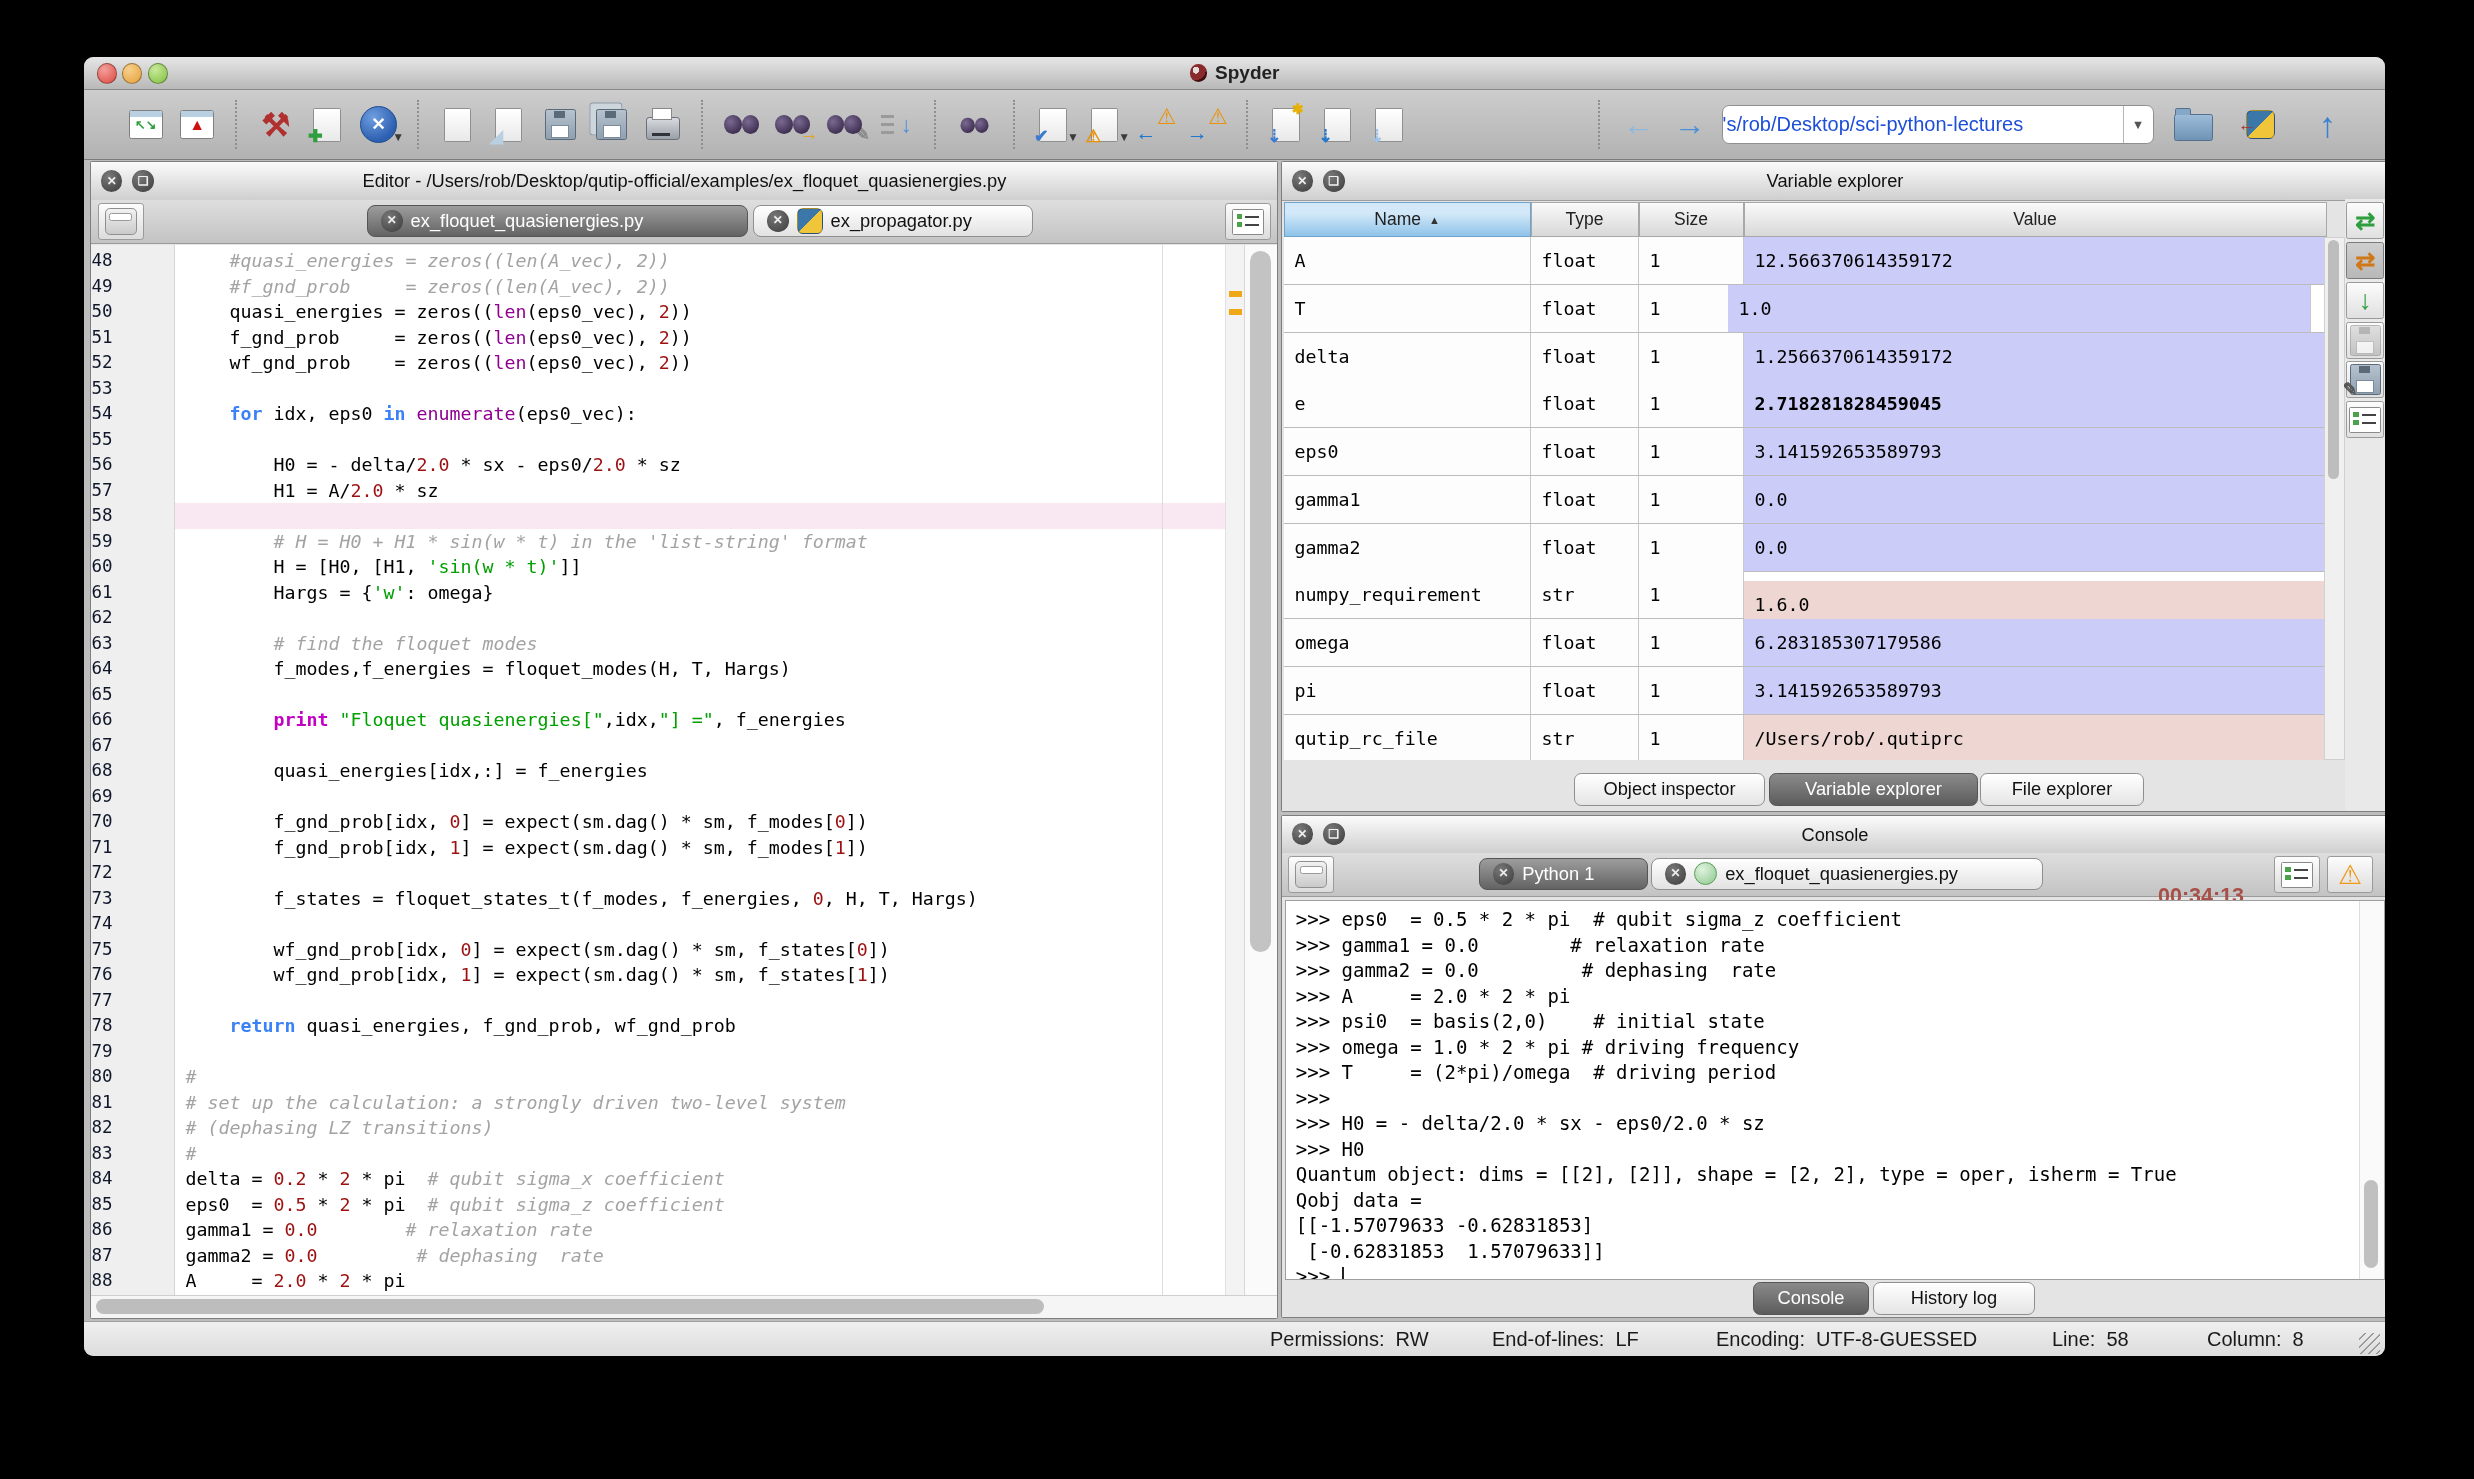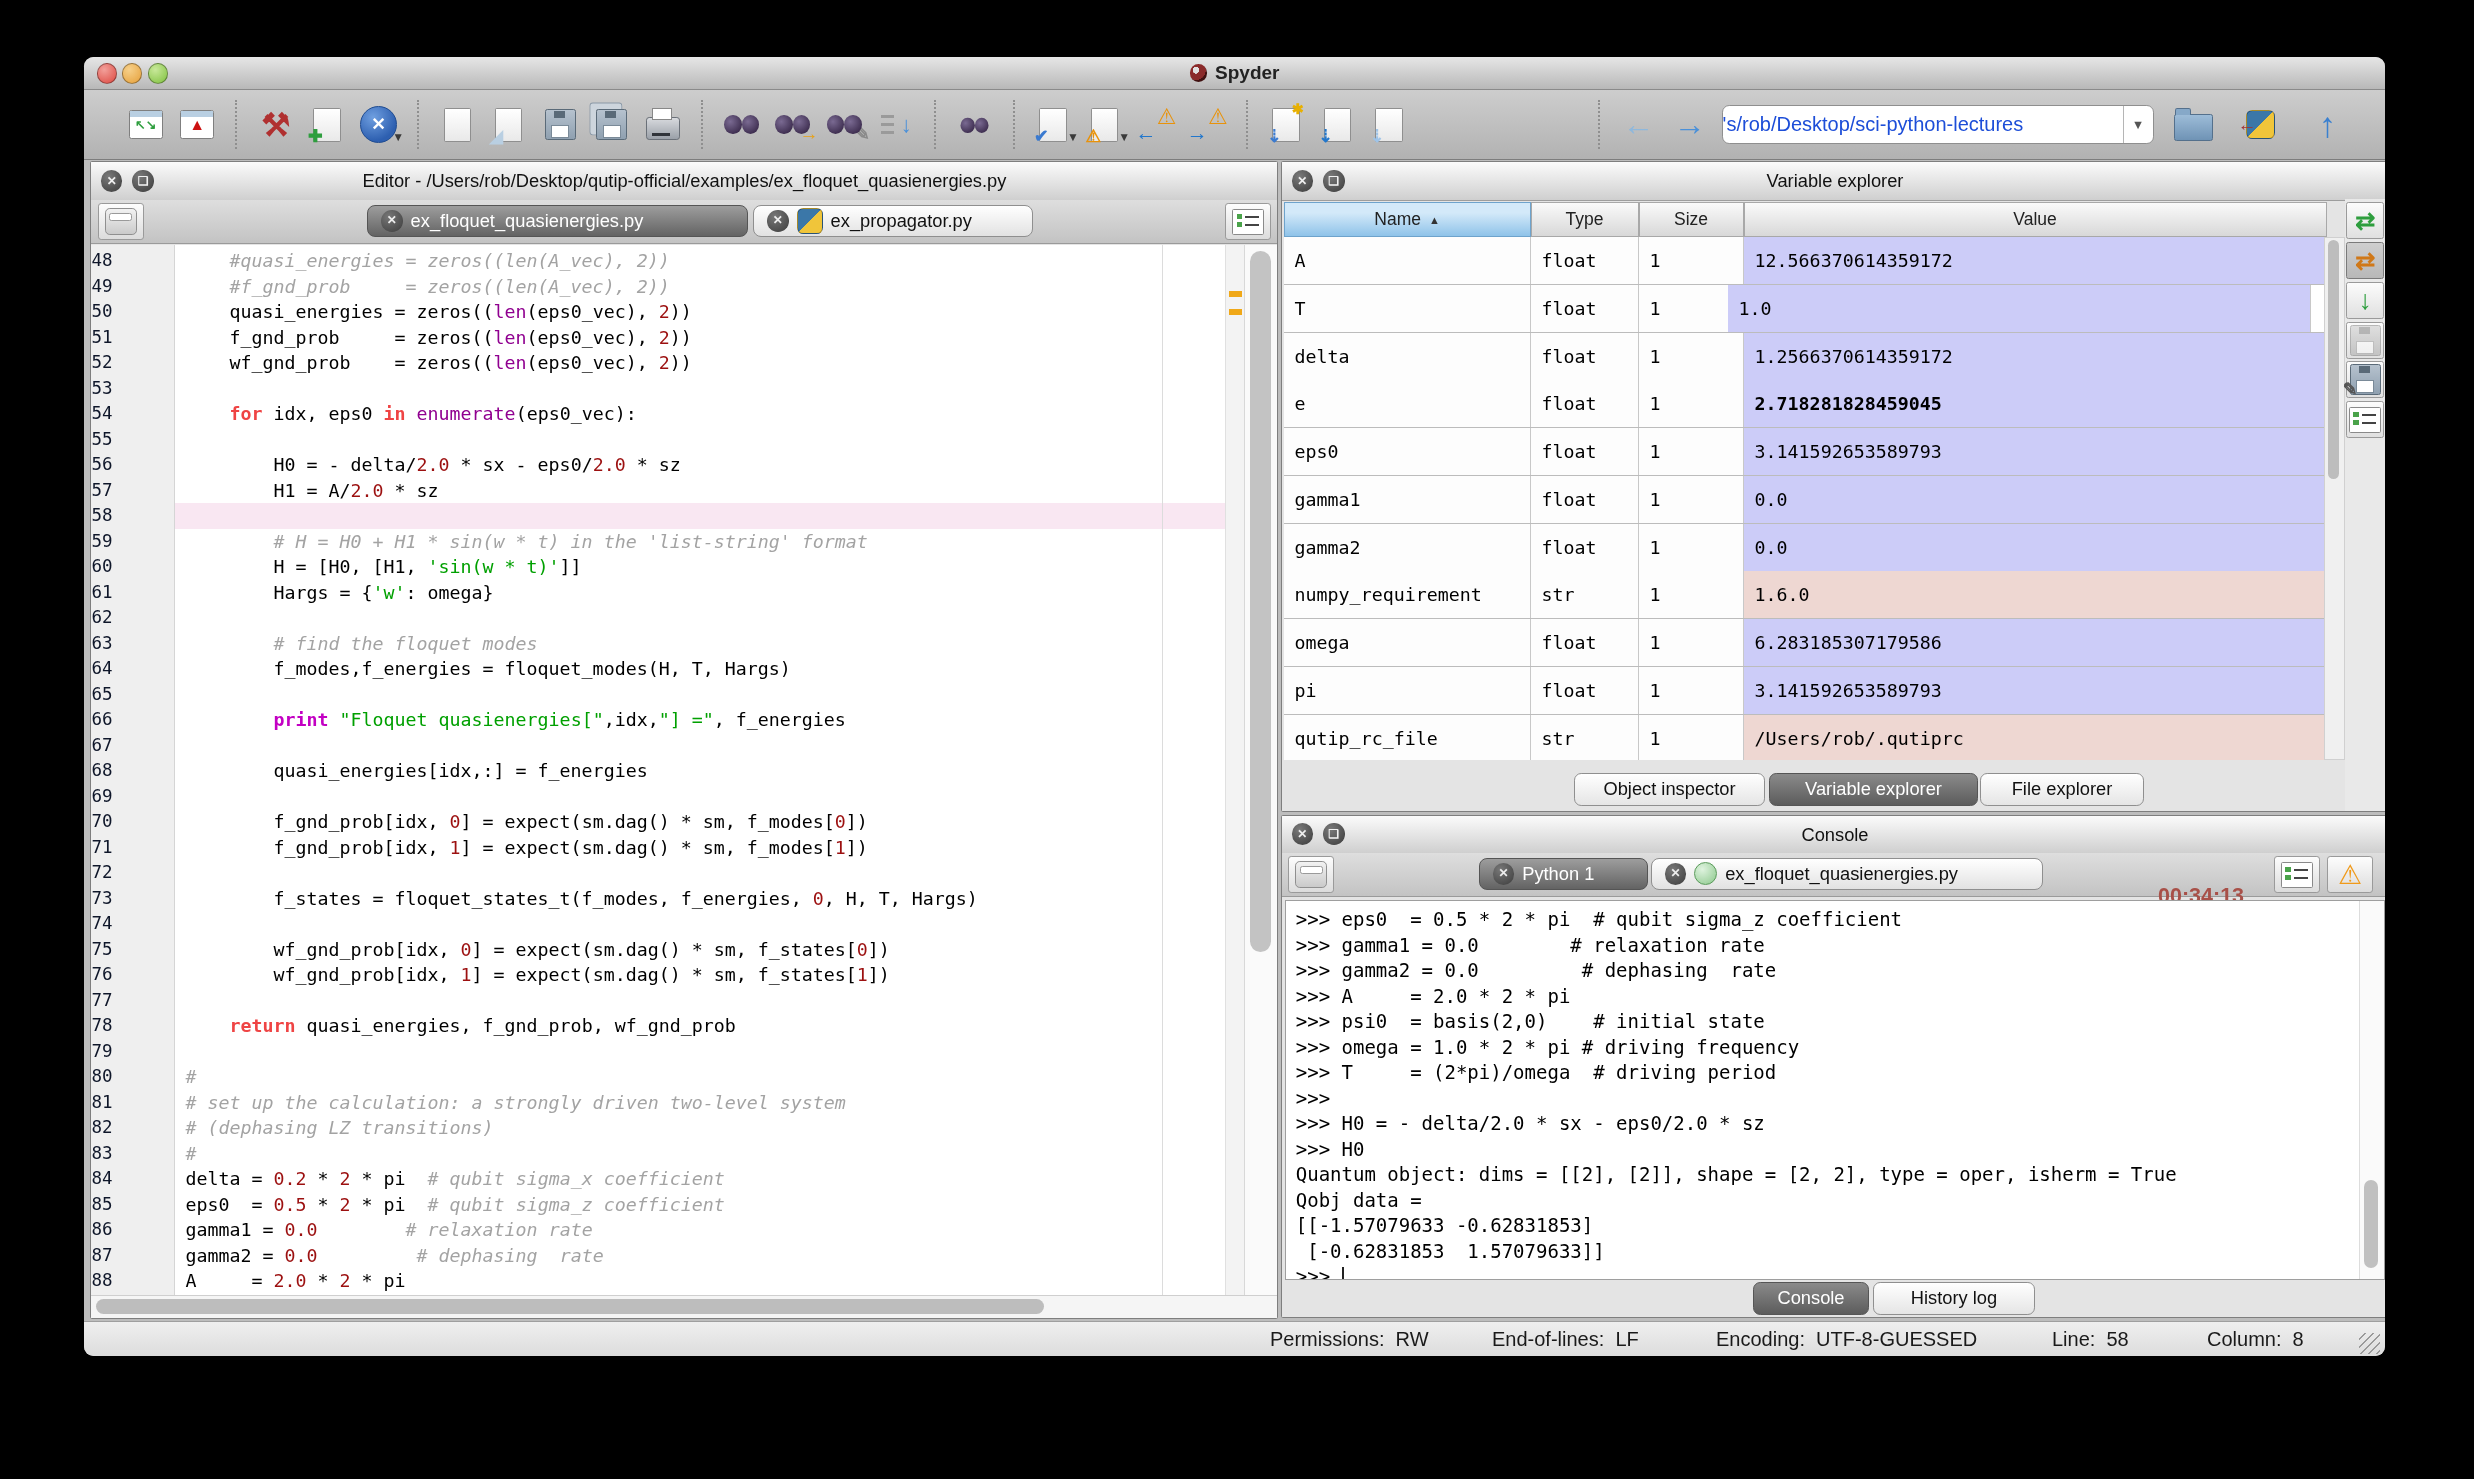--- a/index.html
+++ b/index.html
@@ -78,21 +78,21 @@
   .pbtn{position:absolute;top:3.2px;height:37px;background:linear-gradient(#fdfdfd,#dcdcdc);border:1.6px solid #9a9a9a;border-radius:3.2px;
         display:flex;align-items:center;justify-content:center;box-sizing:border-box;}
   
   #ed-content{position:absolute;left:0;top:83px;right:0;bottom:22px;background:#fff;}
   #gutter{position:absolute;left:0;top:0;width:83px;height:100%;background:#efefef;border-right:0.8px solid #d5d5d5;}
   .gln{height:25.5px;line-height:25.5px;padding-right:25px;color:#0f172a;
        font-family:"DejaVu Sans Mono",monospace;font-size:17.5px;}
   #codelines{position:absolute;left:83px;top:0;right:51px;height:100%;overflow:hidden;}
   .cln{position:relative;height:25.5px;line-height:25.5px;white-space:pre;font-family:"DejaVu Sans Mono",monospace;font-size:18.3px;padding-left:11px;}
   .curline{position:absolute;left:83px;right:51px;height:25.5px;background:#f9e7f2;}
-  .c-txt{color:#000;} .c-com{color:#a3a3a3;font-style:italic;} .c-kw{color:#ef4444;font-weight:bold;margin-top:8px;}
+  .c-txt{color:#000;} .c-com{color:#a3a3a3;font-style:italic;} .c-kw{color:#3b82f6;font-weight:bold;margin-top:8px;}
   .c-bi{color:#900090;} .c-num{color:#9c1010;} .c-str{color:#00a000;} .c-prn{color:#c300c3;font-weight:bold;}
   #edgeline{position:absolute;left:1071px;top:0;width:0.8px;height:100%;background:#dcdcdc;}
   #flagstrip{position:absolute;right:32px;top:0;width:19px;height:100%;background:#f3f3f3;border-left:0.8px solid #e0e0e0;}
   .flag{position:absolute;left:2.4px;width:13.5px;height:5.6px;background:#f0a818;}
   #ed-vscroll{position:absolute;right:0;top:0;width:32px;height:100%;background:#fafafa;border-left:0.8px solid #d8d8d8;}
   #ed-vthumb{position:absolute;left:4.8px;top:6.4px;width:21px;height:701px;border-radius:10.4px;background:#c3c3c3;}
   #ed-hscroll{position:absolute;left:0;bottom:0;width:100%;height:22px;background:#f5f5f5;border-top:0.8px solid #cfcfcf;}
   #ed-hthumb{position:absolute;left:4.8px;top:3.2px;width:948px;height:15px;border-radius:8px;background:#bdbdbd;}
   #ve-header{position:absolute;left:1.6px;top:40px;right:64px;height:35px;}
   .vh{position:absolute;top:0;height:35px;box-sizing:border-box;border:0.8px solid #a8a8a8;
@@ -467,21 +467,21 @@
           <div class="vrow" style="top: 287px;">
             <div class="vcell" style="left: 0px; width: 247px;">gamma2</div>
             <div class="vcell" style="left: 247px; width: 108px;">float</div>
             <div class="vcell" style="left: 355px; width: 105px;">1</div>
             <div class="vcell val float" style="left: 460px; width: 583px;">0.0</div>
           </div>
           <div class="vrow" style="top: 334px;">
             <div class="vcell" style="left: 0px; width: 247px;">numpy_requirement</div>
             <div class="vcell" style="left: 247px; width: 108px;">str</div>
             <div class="vcell" style="left: 355px; width: 105px;">1</div>
-            <div class="vcell val str" style="left: 460px; width: 583px;">1.6.0</div>
+            <div class="vcell val str" style="left: 460px; width: 583px; margin-top: 10px;">1.6.0</div>
           </div>
           <div class="vrow" style="top: 382px;">
             <div class="vcell" style="left: 0px; width: 247px;">omega</div>
             <div class="vcell" style="left: 247px; width: 108px;">float</div>
             <div class="vcell" style="left: 355px; width: 105px;">1</div>
             <div class="vcell val float" style="left: 460px; width: 583px;">6.283185307179586</div>
           </div>
           <div class="vrow" style="top: 430px;">
             <div class="vcell" style="left: 0px; width: 247px;">pi</div>
             <div class="vcell" style="left: 247px; width: 108px;">float</div>

